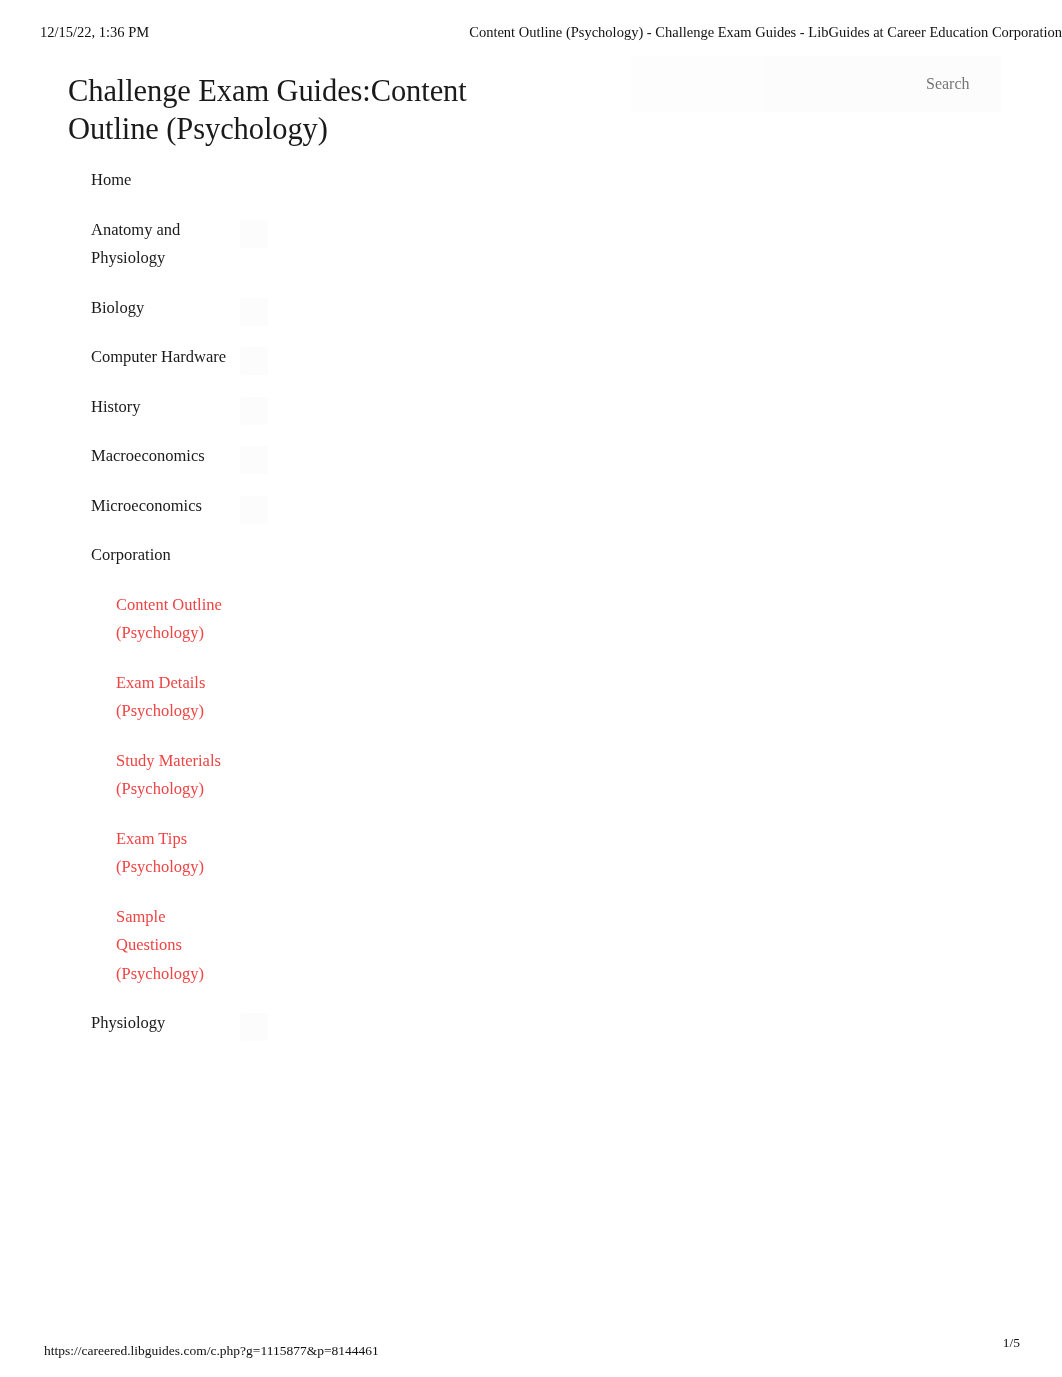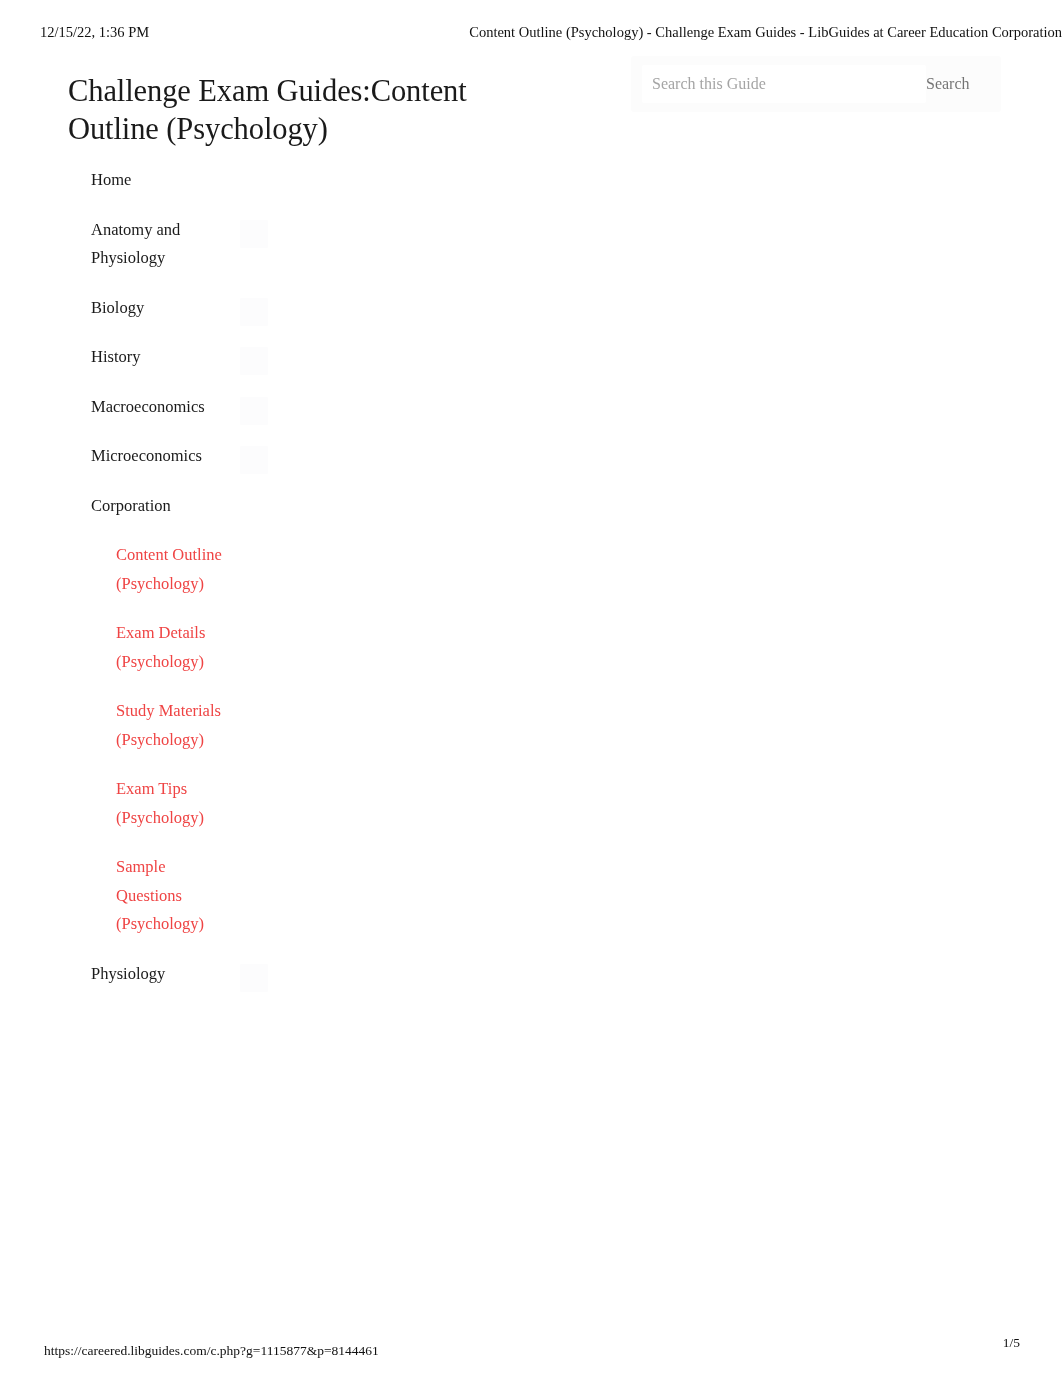--- a/index.html
+++ b/index.html
@@ -201,40 +201,43 @@
 <div class="page">
 
   <div class="print-header">
     <span class="ph-date">12/15/22, 1:36 PM</span>
     <span class="ph-title">Content Outline (Psychology) - Challenge Exam Guides - LibGuides at Career Education Corporation</span>
   </div>
 
   <h1 class="guide-title">Challenge Exam Guides:Content Outline (Psychology)</h1>
 
   <div class="search-wrap">
-    <input class="search-input" type="text" placeholder="Search this Guide" style="">
     <button class="search-button" type="button">Search</button>
   </div>
 
   <nav class="guide-nav">
 
     <div class="nav-item">
       <a class="nav-link" href="#">Home</a>
     </div>
 
     <div class="nav-item">
       <a class="nav-link" href="#">Anatomy and Physiology</a>
       <span class="nav-toggle-icon"></span>
     </div>
 
     <div class="nav-item">
       <a class="nav-link" href="#">Biology</a>
       <span class="nav-toggle-icon"></span>
     </div>
 
+    <div class="nav-item">
+      <a class="nav-link" href="#">Computer Hardware</a>
+      <span class="nav-toggle-icon"></span>
+    </div>
 
     <div class="nav-item">
       <a class="nav-link" href="#">History</a>
       <span class="nav-toggle-icon"></span>
     </div>
 
     <div class="nav-item">
       <a class="nav-link" href="#">Macroeconomics</a>
       <span class="nav-toggle-icon"></span>
     </div>

